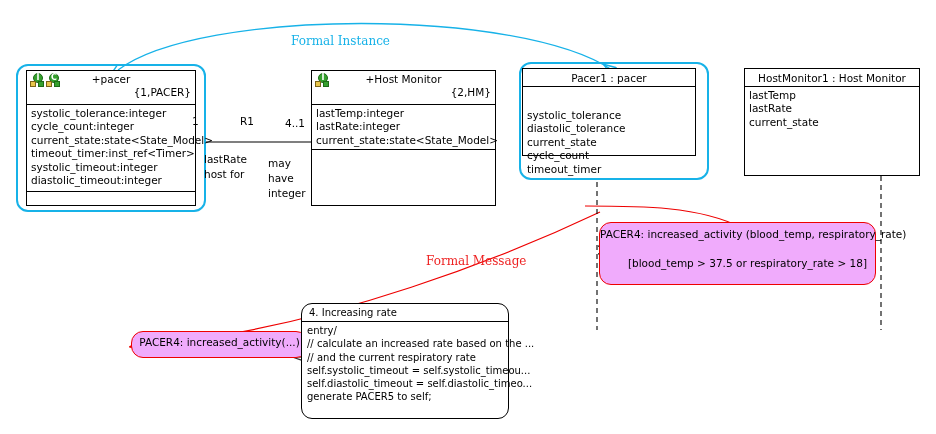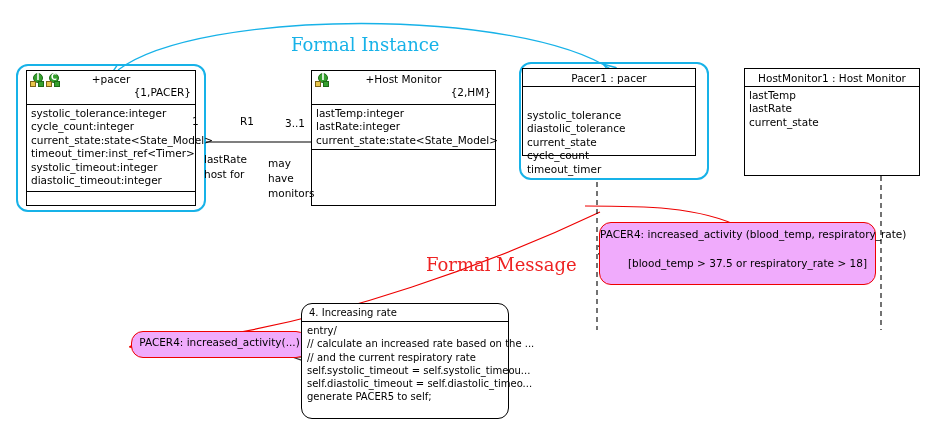--- a/index.html
+++ b/index.html
@@ -157,21 +157,21 @@
     padding: 2px 0 2px 5px;
     line-height: 1.33;
   }
   .statebox .st-body div {
     white-space: nowrap;
   }
   
   .annot {
     position: absolute;
     font-family: "DejaVu Serif", serif;
-    font-size: 18px;
+    font-size: 12px;
     white-space: nowrap;
   }
   .annot.cyan { color: #17b2e8; }
   .annot.red  { color: #ee2222; }
   .assoc-text {
     position: absolute;
     font-size: 10.5px;
     color: #000000;
     white-space: nowrap;
     line-height: 1.45;
@@ -289,31 +289,31 @@
     </div>
     <div class="attrs" style="height:88px;">
       <div>lastTemp</div>
       <div>lastRate</div>
       <div>current_state</div>
     </div>
   </div>
 
   <div class="assoc-text" style="left:192px; top:114px;">1</div>
   <div class="assoc-text" style="left:240px; top:114px;">R1</div>
-  <div class="assoc-text" style="left:285px; top:116px;">3..1</div>
+  <div class="assoc-text" style="left:285px; top:116px;">4..1</div>
 
   <div class="assoc-text" style="left:204px; top:152px;">
     <div>lastRate</div>
     <div>host for</div>
   </div>
 
   <div class="assoc-text" style="left:268px; top:156px;">
     <div>may</div>
     <div>have</div>
-    <div>monitors</div>
+    <div>integer</div>
   </div>
 
   <div class="annot cyan" style="left:291px; top:34px;">Formal Instance</div>
   <div class="annot red" style="left:426px; top:254px;">Formal Message</div>
 
   <div class="redbox" style="left:599px; top:222px; width:277px; height:63px;">
     <div class="msg-top">PACER4: increased_activity (blood_temp, respiratory_rate)</div>
     <div class="msg-bot" style="padding-top:17px;">[blood_temp &gt; 37.5 or respiratory_rate &gt; 18]</div>
   </div>
 

